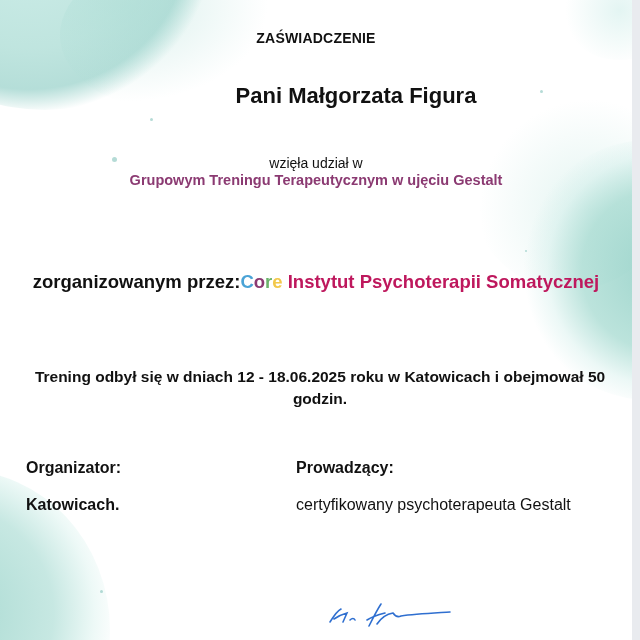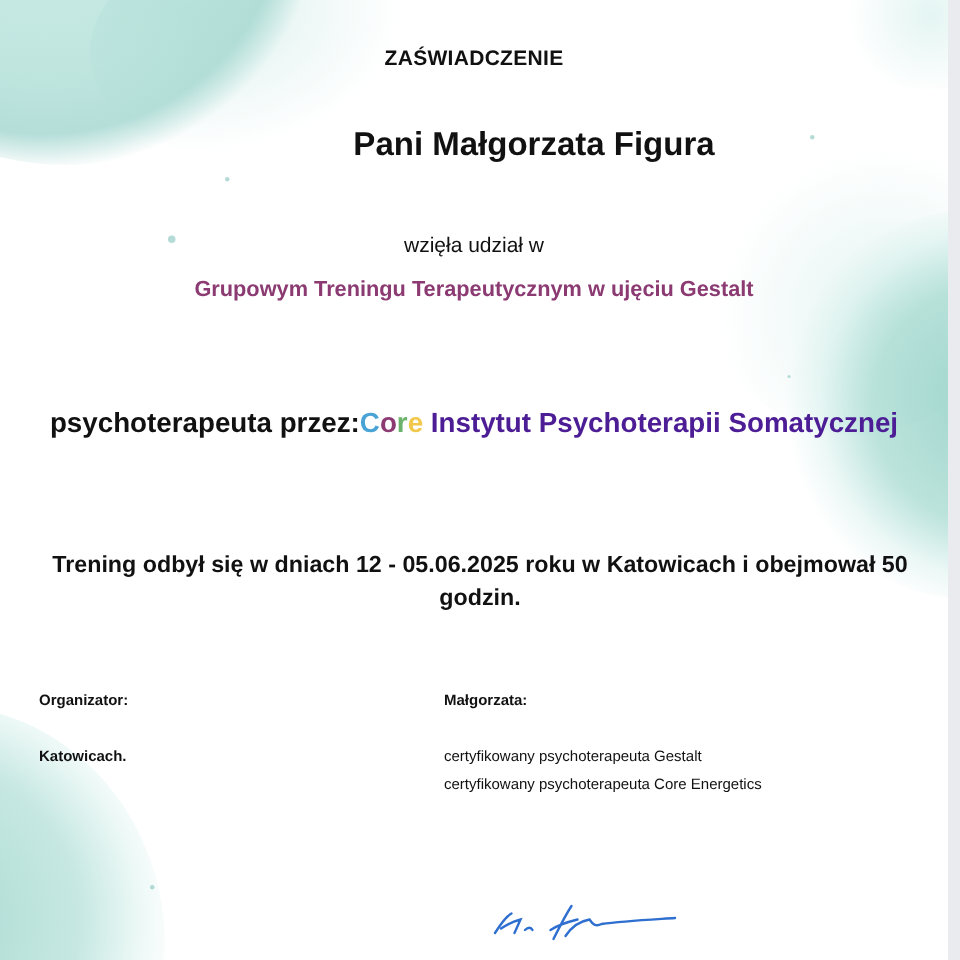--- a/index.html
+++ b/index.html
@@ -37,31 +37,31 @@
   .splash-bl {
     left: -190px; top: 470px; width: 300px; height: 320px; border-radius: 50%;
     background: radial-gradient(circle at 45% 45%, rgba(150,210,200,0.85) 0%, rgba(175,222,214,0.7) 45%, rgba(205,238,232,0.35) 62%, rgba(255,255,255,0) 72%);
   }
   .dot { position: absolute; border-radius: 50%; background: rgba(120,190,180,0.55); }
 
   .txt { position: absolute; left: 0; width: 632px; text-align: center; color: #111; }
   .title { top: 30px; font-size: 14px; font-weight: bold; letter-spacing: 0.2px; }
   .name { top: 83px; font-size: 22px; font-weight: bold; padding-left: 40px; }
   .took { top: 119px; font-size: 14px; font-weight: normal; margin-top: 36px; }
-  .course { top: 185px; font-size: 14.5px; font-weight: bold; color: #8b3a72; }
+  .course { top: 172px; font-size: 14.5px; font-weight: bold; color: #8b3a72; }
   .org-line { top: 268px; font-size: 18.5px; font-weight: bold; line-height: 27px; }
   .org-line .lbl { color: #111; }
   .org-line .c1 { color: #4aa3d6; }
   .org-line .c2 { color: #8b3a72; }
   .org-line .c3 { color: #6bb36b; }
   .org-line .c4 { color: #f2c84b; }
-  .org-line .rest { color: #4c1d95; }
+  .org-line .rest { color: #be185d; }
   .dates { top: 366px; font-size: 15.5px; font-weight: bold; line-height: 22px; left: 30px; width: 580px; }
 
-  .col { position: absolute; font-size: 10px; color: #111; line-height: 19px; }
+  .col { position: absolute; font-size: 16px; color: #111; line-height: 19px; }
   .col-left { left: 26px; top: 458px; width: 220px; }
   .col-right { left: 296px; top: 458px; width: 320px; }
   .bold { font-weight: bold; }
   .gap { height: 18px; }
   .signature { position: absolute; left: 325px; top: 600px; width: 130px; height: 30px; }
   .edge { position: absolute; left: 632px; top: 0; width: 8px; height: 640px; background: #e9ebef; }
 </style>
 </head>
 <body>
 
@@ -77,36 +77,35 @@
   <div class="dot" style="left:540px;top:90px;width:3px;height:3px;"></div>
   <div class="dot" style="left:525px;top:250px;width:2px;height:2px;"></div>
   <div class="dot" style="left:100px;top:590px;width:3px;height:3px;"></div>
 
   <div class="txt title">ZAŚWIADCZENIE</div>
   <div class="txt name">Pani Małgorzata Figura</div>
   <div class="txt took">wzięła udział w</div>
   <div class="txt course">Grupowym Treningu Terapeutycznym w ujęciu Gestalt</div>
 
   <div class="txt org-line">
-    <span class="lbl">psychoterapeuta przez:</span><span class="c1">C</span><span class="c2">o</span><span class="c3">r</span><span class="c4">e</span><span class="rest"> Instytut Psychoterapii Somatycznej</span>
+    <span class="lbl">zorganizowanym przez:</span><span class="c1">C</span><span class="c2">o</span><span class="c3">r</span><span class="c4">e</span><span class="rest"> Instytut Psychoterapii Somatycznej</span>
   </div>
 
-  <div class="txt dates">Trening odbył się w dniach 12 - 05.06.2025 roku w Katowicach i obejmował 50 godzin.</div>
+  <div class="txt dates">Trening odbył się w dniach 12 - 18.06.2025 roku w Katowicach i obejmował 50 godzin.</div>
 
   <div class="col col-left">
     <div class="bold">Organizator:</div>
     <div class="gap"></div>
     <div class="bold">Katowicach.</div>
   </div>
 
   <div class="col col-right">
-    <div class="bold">Małgorzata:</div>
+    <div class="bold">Prowadzący:</div>
     <div class="gap"></div>
     <div>certyfikowany psychoterapeuta Gestalt</div>
-    <div>certyfikowany psychoterapeuta Core Energetics</div>
   </div>
 
   <svg class="signature" viewBox="0 0 130 30">
     <path d="M5 22 C10 14 14 10 16 9 M9 19 C12 17 18 14 22 13 L18 22 M25 20 C27 18 29 18 30 20" fill="none" stroke="#2f6fd0" stroke-width="1.6" stroke-linecap="round"></path>
     <path d="M44 26 C48 18 52 10 56 4 M42 20 C48 16 56 14 60 13 M52 24 C56 18 62 14 68 13 C70 16 72 18 76 16 C90 14 110 13 125 12" fill="none" stroke="#2f6fd0" stroke-width="1.6" stroke-linecap="round"></path>
   </svg>
 </div>
 <div class="edge"></div>
 
 </body></html>

